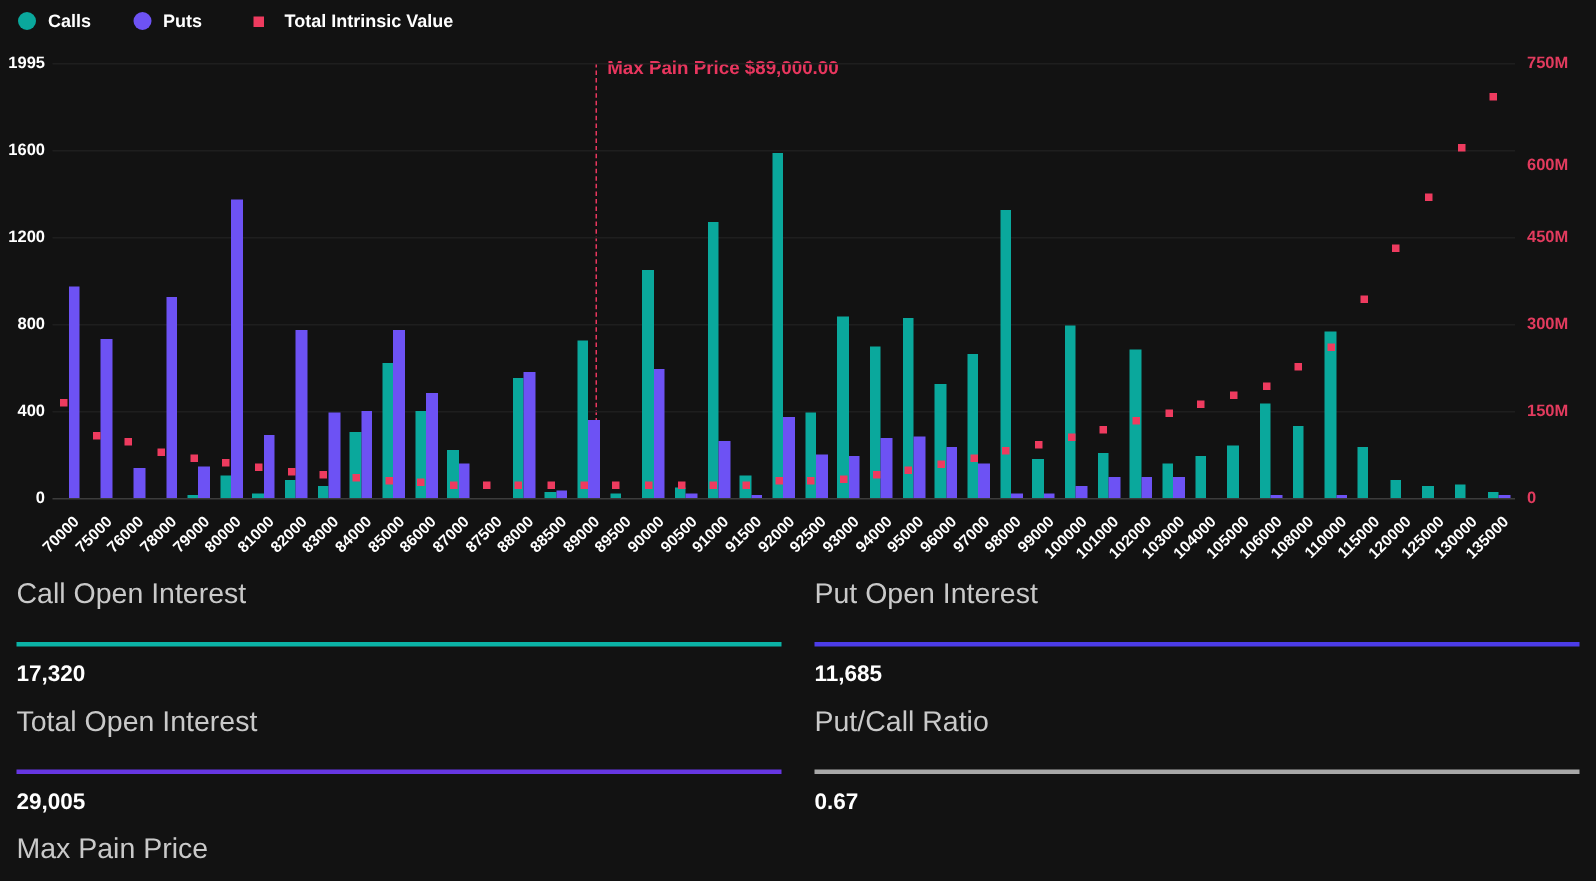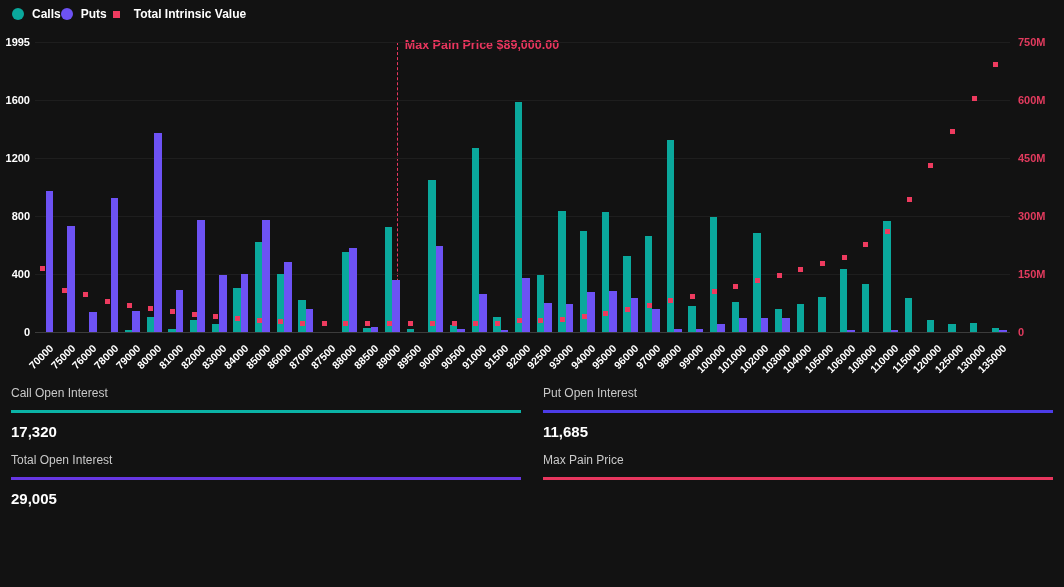--- a/index.html
+++ b/index.html
@@ -2,21 +2,21 @@
 <html><head>
 <meta charset="utf-8">
 <style>
   * { margin:0; padding:0; box-sizing:border-box; }
   html,body { width:1064px; height:587px; background:#121212; overflow:hidden;
               font-family:"Liberation Sans", sans-serif; }
 
   
   .chart-section { position:relative; width:1064px; height:380px; }
 
-  .legend { position:absolute; top:7px; left:12px; display:flex; align-items:center; }
+  .legend { position:absolute; top:7px; left:12px; display:flex; align-items:center; gap:28px; }
   .legend-item { display:flex; align-items:center; gap:8px; cursor:pointer; }
   .legend-dot { width:12px; height:12px; border-radius:50%; }
   .legend-square { width:7px; height:7px; margin:0 6px; }
   .legend-label { color:#ffffff; font-size:12px; font-weight:bold; }
 
   .plot { position:absolute; left:35px; top:42px; width:975px; height:290px; }
   .gridline { position:absolute; left:0; width:100%; height:1px; background:#1e1e1e; }
   .axis-baseline { position:absolute; left:0; bottom:-1px; width:100%; height:1px; background:#3c3c3c; }
 
   .ytick-left { position:absolute; width:30px; text-align:right; color:#ffffff;
@@ -37,21 +37,21 @@
 
   .xlabels { position:absolute; left:35px; top:338px; width:975px; height:44px; }
   .xlabel { position:absolute; width:70px; text-align:right; color:#ffffff;
             font-size:10.5px; font-weight:bold; transform:rotate(-45deg);
             transform-origin:100% 0; }
 
   
   .stats { margin-top:6px; padding:0 11px; display:grid;
            grid-template-columns:1fr 1fr; column-gap:22px; row-gap:0; }
   .stat { margin-bottom:13px; }
-  .stat-label { color:#c9c9c9; font-size:12px; padding-bottom:10px; }
+  .stat-label { color:#c9c9c9; font-size:19px; padding-bottom:20px; }
   .stat-line { height:3px; width:100%; }
   .stat-value { color:#ffffff; font-size:15px; font-weight:bold; padding-top:10px; }
 </style>
 </head>
 <body>
 
 <div class="chart-section">
 
   <div class="legend">
     <div class="legend-item">
@@ -297,21 +297,21 @@
       <div class="ytick-left" style="top: 210px;">800</div>
       <div class="ytick-left" style="top: 152px;">1200</div>
       <div class="ytick-left" style="top: 94px;">1600</div>
       <div class="ytick-left" style="top: 36px;">1995</div>
     </div>
   <div id="yticks-right">
       <div class="ytick-right" style="top: 326px;">0</div>
       <div class="ytick-right" style="top: 268px;">150M</div>
       <div class="ytick-right" style="top: 210px;">300M</div>
       <div class="ytick-right" style="top: 152px;">450M</div>
-      <div class="ytick-right" style="top: 94px;">600M</div>
+      <div class="ytick-right" style="top: 104px;">600M</div>
       <div class="ytick-right" style="top: 36px;">750M</div>
     </div>
   <div class="xlabels" id="xlabels">
       <div class="xlabel" style="left: -58.0833px; top: 4px;">70000</div>
       <div class="xlabel" style="left: -36.4167px; top: 4px;">75000</div>
       <div class="xlabel" style="left: -14.75px; top: 4px;">76000</div>
       <div class="xlabel" style="left: 6.91667px; top: 4px;">78000</div>
       <div class="xlabel" style="left: 28.5833px; top: 4px;">79000</div>
       <div class="xlabel" style="left: 50.25px; top: 4px;">80000</div>
       <div class="xlabel" style="left: 71.9167px; top: 4px;">81000</div>
@@ -366,16 +366,21 @@
     <div class="stat-label">Put Open Interest</div>
     <div class="stat-line" style="background:#4c3ce8"></div>
     <div class="stat-value">11,685</div>
   </div>
   <div class="stat">
     <div class="stat-label">Total Open Interest</div>
     <div class="stat-line" style="background:#6636e2"></div>
     <div class="stat-value">29,005</div>
   </div>
   <div class="stat">
+    <div class="stat-label">Put/Call Ratio</div>
+    <div class="stat-line" style="background:#a8a8a8"></div>
+    <div class="stat-value">0.67</div>
+  </div>
+  <div class="stat">
     <div class="stat-label">Max Pain Price</div>
     <div class="stat-line" style="background:#e8365e"></div>
   </div>
 </div>
 
 </body></html>

